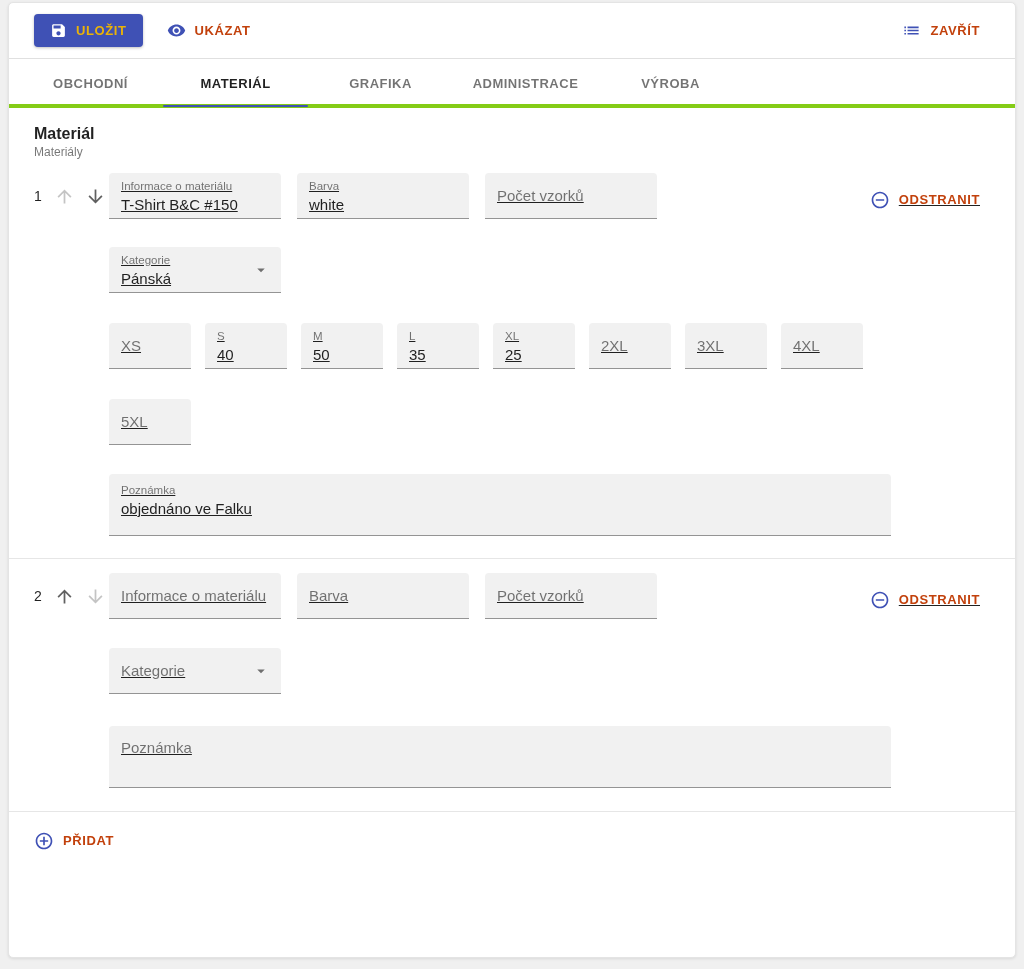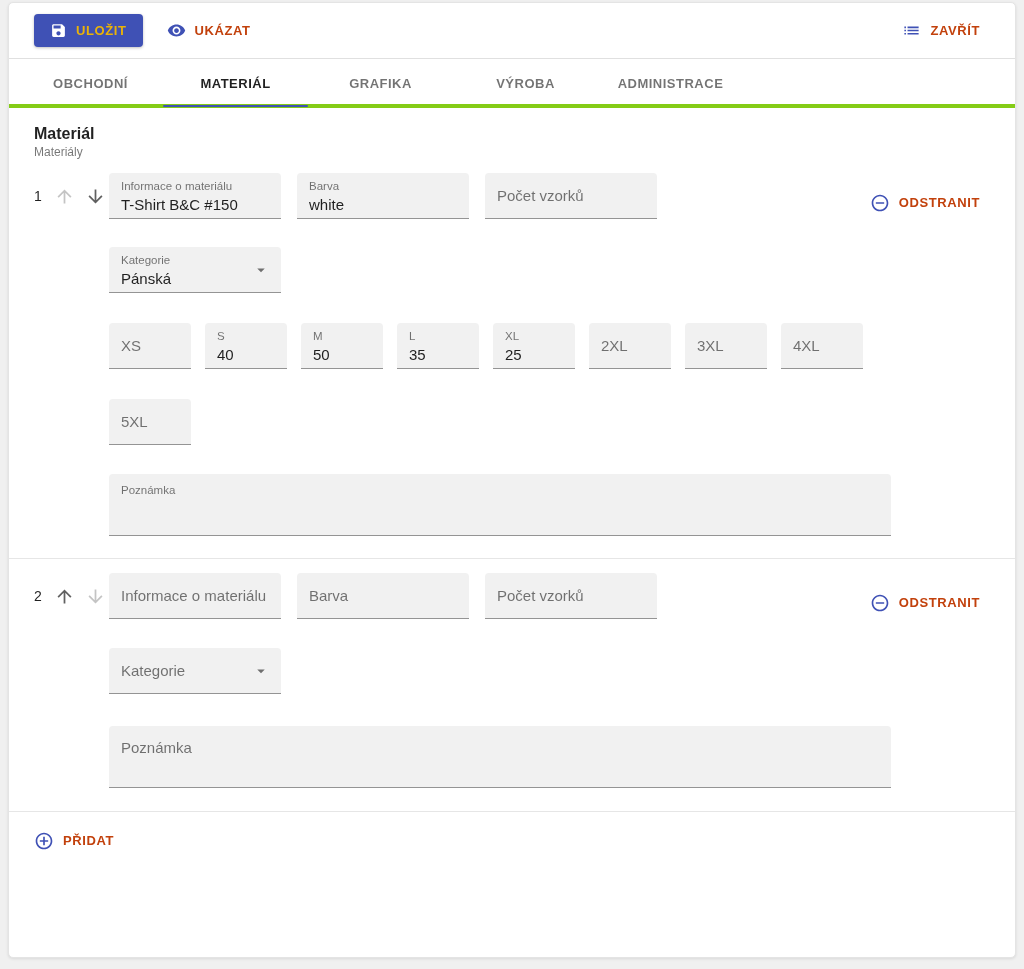--- a/index.html
+++ b/index.html
@@ -77,21 +77,21 @@
   .item-left {
     width: 75px; flex: none;
     display: flex; align-items: center; gap: 6px;
     height: 46px;
   }
   .item-index { font-size: 14px; color: rgba(0,0,0,0.87); margin-right: 4px; }
   .arrow-btn { background: none; border: none; padding: 2px; cursor: pointer; display: inline-flex; }
   .arrow-btn.enabled svg { fill: #606060; }
   .arrow-btn.disabled svg { fill: #c4c4c4; }
   .item-body { flex: 1; display: flex; flex-direction: column; }
-  .frow { display: flex; gap: 16px; align-items: flex-end; }
+  .frow { display: flex; gap: 16px; align-items: center; text-decoration: underline; }
   
   .field {
     background: #f1f1f1;
     border-radius: 4px 4px 0 0;
     border-bottom: 1px solid #949494;
     width: 172px; height: 46px;
     padding: 6px 12px 0 12px;
     display: flex; flex-direction: column; justify-content: flex-start;
     cursor: text;
   }
@@ -147,22 +147,22 @@
           </svg>
       </span>
       <span>ZAVŘÍT</span>
     </button>
   </div>
 
   <div class="tabs">
     <div class="tab">OBCHODNÍ</div>
     <div class="tab active">MATERIÁL</div>
     <div class="tab">GRAFIKA</div>
+    <div class="tab">ADMINISTRACE</div>
     <div class="tab">VÝROBA</div>
-    <div class="tab">ADMINISTRACE</div>
   </div>
 
   <div class="content">
     <div class="page-title">Materiál</div>
     <div class="section-label">Materiály</div>
 
     <div class="item">
       <div class="item-left">
         <span class="item-index">1</span>
         <button class="arrow-btn disabled">
@@ -248,20 +248,21 @@
         <div class="row-gap-30"></div>
         <div class="frow">
           <div class="field size empty">
             <span class="flabel">5XL</span>
           </div>
         </div>
         <div class="row-gap-29"></div>
         <div class="frow">
           <div class="field note">
             <span class="flabel">Poznámka</span>
+            <span class="fvalue">objednáno ve Falku</span>
           </div>
         </div>
       </div>
     </div>
 
     <div class="divider-full sep1"></div>
 
     <div class="item">
       <div class="item-left">
         <span class="item-index">2</span>

